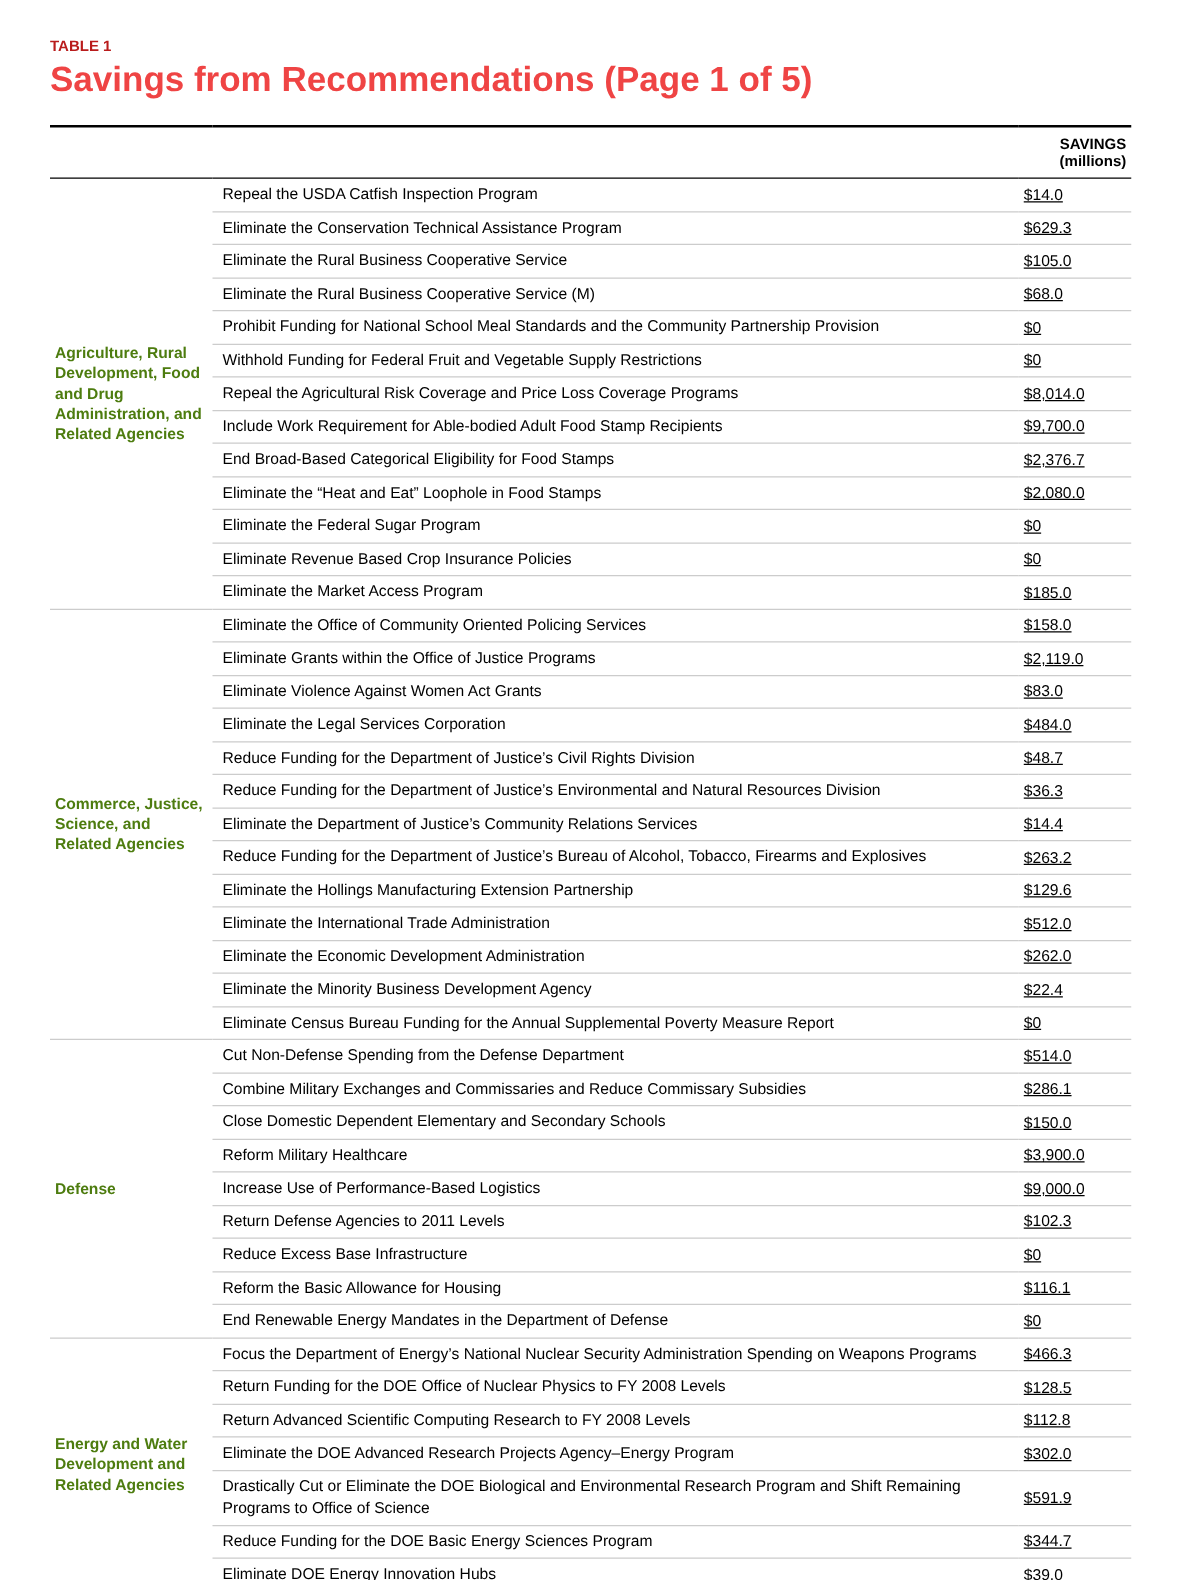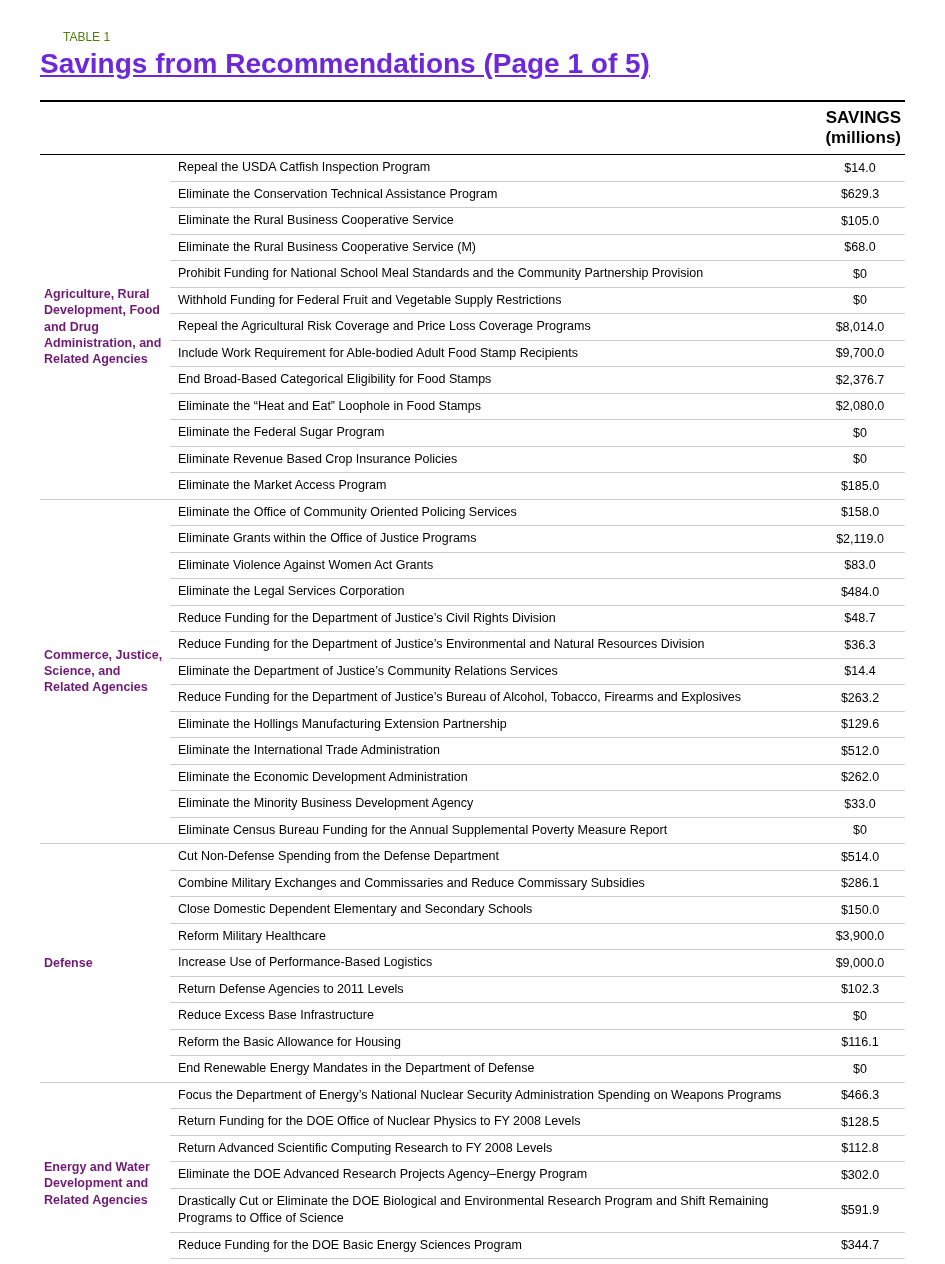--- a/index.html
+++ b/index.html
@@ -6,77 +6,76 @@
     body {
       font-family: Arial, sans-serif;
       background: #fff;
       color: #000;
       font-size: 13px;
       padding: 30px 40px;
       width: 945px;
     }
     .table-label {
       font-size: 12px;
-      color: #4d7c0f;
+      color: #b91c1c;
       margin-bottom: 4px;
-      font-weight: normal;
-      margin-left: 23px;
+      font-weight: bold;
     }
     .page-title {
       font-size: 28px;
       font-weight: bold;
-      color: #6d28d9;
+      color: #ef4444;
       margin-bottom: 20px;
-      text-decoration: underline;
     }
     table {
       width: 100%;
       border-collapse: collapse;
     }
     thead tr {
       border-top: 2px solid #000;
       border-bottom: 1px solid #000;
     }
     thead th {
-      font-size: 17px;
+      font-size: 12px;
       font-weight: bold;
       padding: 6px 4px;
       text-align: left;
       vertical-align: bottom;
     }
     thead th.savings-col {
       text-align: right;
       white-space: nowrap;
     }
     tbody tr {
       border-bottom: 1px solid #ccc;
     }
     tbody td {
       padding: 4px 4px;
       vertical-align: middle;
       font-size: 12.5px;
     }
     .subcommittee-cell {
       font-weight: bold;
-      color: #701a75;
+      color: #4d7c0f;
       font-size: 12.5px;
       width: 130px;
       line-height: 1.3;
       vertical-align: middle;
     }
     .proposal-cell {
       vertical-align: middle;
       padding-left: 8px;
       line-height: 1.4;
     }
     .savings-cell {
-      text-align: center;
+      text-align: left;
       white-space: nowrap;
       vertical-align: middle;
       font-size: 12.5px;
+      text-decoration: underline;
     }
     .col-subcommittee { width: 130px; }
     .col-proposal { width: auto; }
     .col-savings { width: 90px; }
   </style>
 </head>
 <body>
 
 <p class="table-label">TABLE 1</p>
 <h1 class="page-title">Savings from Recommendations (Page 1 of 5)</h1>
@@ -186,21 +185,21 @@
       <tr>
         <td class="proposal-cell">Eliminate the International Trade Administration</td>
         <td class="savings-cell">$512.0</td>
       </tr>
       <tr>
         <td class="proposal-cell">Eliminate the Economic Development Administration</td>
         <td class="savings-cell">$262.0</td>
       </tr>
       <tr>
         <td class="proposal-cell">Eliminate the Minority Business Development Agency</td>
-        <td class="savings-cell">$33.0</td>
+        <td class="savings-cell">$22.4</td>
       </tr>
       <tr>
         <td class="proposal-cell">Eliminate Census Bureau Funding for the Annual Supplemental Poverty Measure Report</td>
         <td class="savings-cell">$0</td>
       </tr>
       <tr>
         <td class="subcommittee-cell" rowspan="9">Defense</td>
         <td class="proposal-cell">Cut Non-Defense Spending from the Defense Department</td>
         <td class="savings-cell">$514.0</td>
       </tr>

